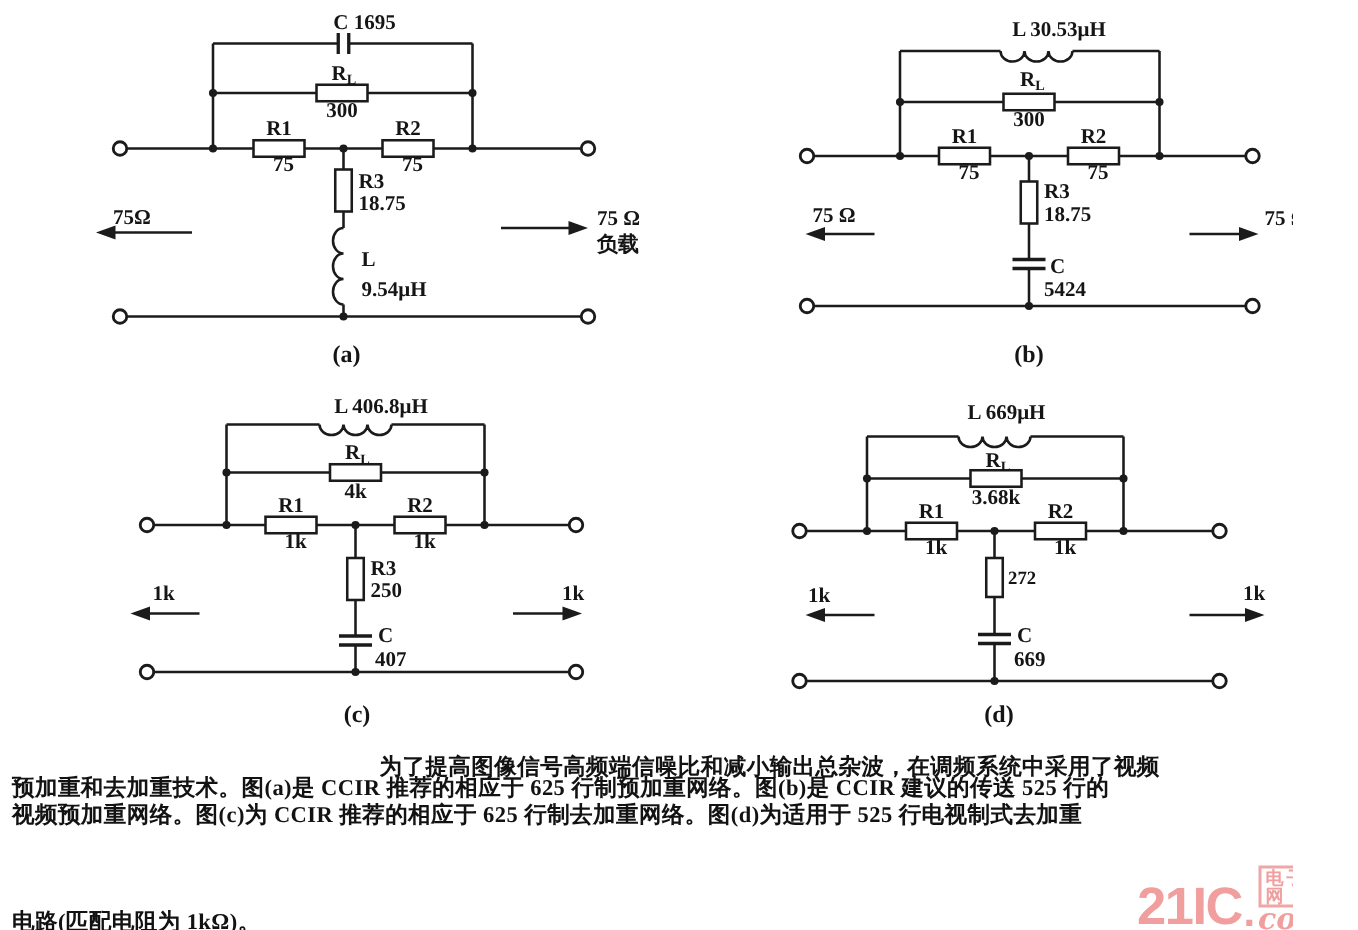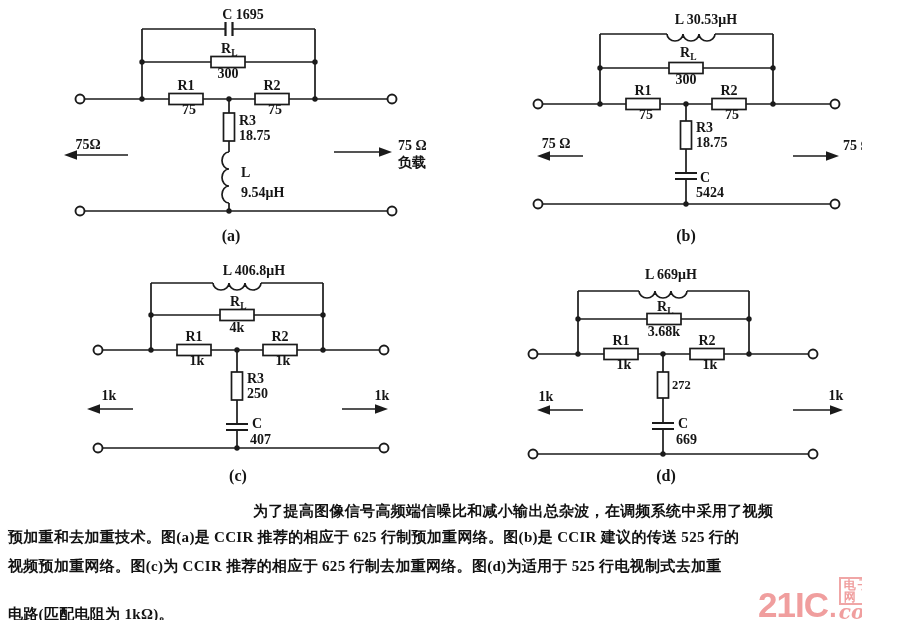--- a/index.html
+++ b/index.html
@@ -14,22 +14,22 @@
   .head{fill:#1b1b1b;stroke:none;}
   text{font-family:"Liberation Serif","DejaVu Serif",serif;fill:#151515;}
   .lbl{font-size:14px;font-weight:700;}
   .sub{font-size:9.5px;font-weight:700;}
   .small{font-size:12.5px;font-weight:700;}
   .cap{font-size:16px;font-weight:700;}
   .mid{text-anchor:middle;}
   .tline{position:absolute;white-space:nowrap;font-size:15px;font-weight:700;
          color:#121212;letter-spacing:.3px;margin:0;}
   .t1{left:253px;top:502px;}
-  .t2{left:8px;top:528px;}
-  .t3{left:8px;top:557px;}
+  .t2{left:8px;top:516px;}
+  .t3{left:8px;top:534px;}
   .t4{left:8px;top:585px;margin-top:20px;}
   .watermark{position:absolute;left:758px;top:577px;display:flex;align-items:flex-end;
              color:#f09e9e;line-height:1;}
   .wm-brand{font-family:"Liberation Sans","DejaVu Sans",sans-serif;font-weight:800;
             font-size:35px;letter-spacing:-1px;}
   .wm-dot{font-family:"Liberation Sans","DejaVu Sans",sans-serif;font-weight:800;
           font-size:28px;margin:0 1px;}
   .wm-right{display:flex;flex-direction:column;align-items:flex-start;margin-left:1px;}
   .wm-cn{font-family:"Liberation Sans","DejaVu Sans",sans-serif;font-weight:700;
          font-size:12px;border:2px solid #f0a6a6;padding:0 3px;letter-spacing:2px;}

